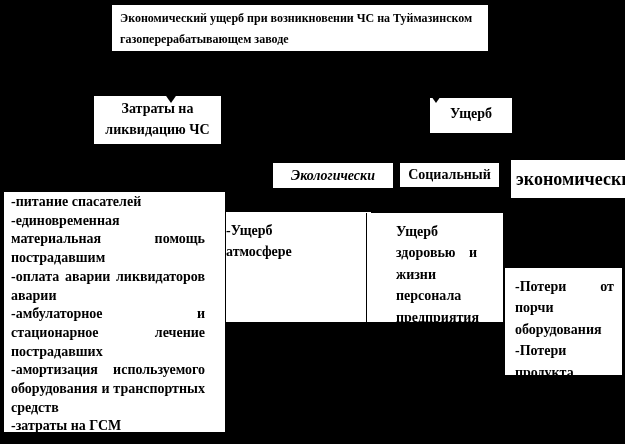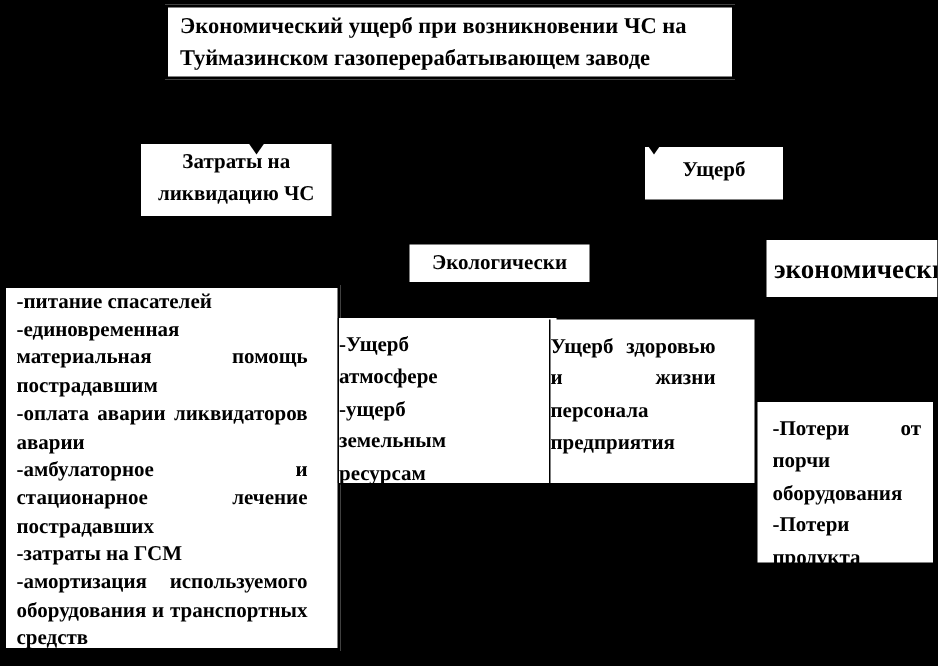--- a/index.html
+++ b/index.html
@@ -5,42 +5,42 @@
   html,body{margin:0;padding:0;background:#000;}
   .canvas{
     position:relative;width:625px;height:444px;background:#000000;
     font-family:"Liberation Serif","DejaVu Serif",serif;
     font-weight:bold;color:#000;overflow:hidden;
   }
   .box{position:absolute;background:#ffffff;box-sizing:border-box;}
   .centered{text-align:center;margin-left:28px;}
 
   .title-box{left:110px;top:3px;width:380px;height:50px;border:2px solid #000;
-    padding:3px 8px;font-size:15px;line-height:21px;}
+    padding:3px 8px;font-size:12px;line-height:21px;}
   .branch-costs{left:66px;top:96px;width:127px;height:48px;
     padding-top:2px;font-size:14px;line-height:21px;}
-  .branch-damage{left:402px;top:98px;width:92px;height:35px;
+  .branch-damage{left:402px;top:98px;width:82px;height:35px;
     padding-top:5px;font-size:14px;line-height:22px;}
 
   .arrow-down{position:absolute;width:0;height:0;z-index:3;
     border-left:7px solid transparent;border-right:7px solid transparent;
     border-top:10px solid #000;}
   .arrow-costs{left:164px;top:93px;}
   .arrow-damage{left:429px;top:93px;}
 
-  .cat-eco{left:245px;top:163px;width:120px;height:25px;font-size:14px;line-height:25px;}
+  .cat-eco{left:245px;top:163px;width:120px;height:25px;font-size:14px;line-height:25px;font-style:italic;}
   .cat-soc{left:372px;top:163px;width:99px;height:24px;font-size:14px;line-height:24px;}
   .cat-econ{left:483px;top:160px;width:136px;height:38px;font-size:18px;line-height:38px;}
 
   .liq-box{left:2px;top:190px;width:225px;height:244px;border:2px solid #000;
     padding:1px 20px 1px 7px;font-size:14px;line-height:18.7px;}
   .eco-box{left:225px;top:212px;width:146px;height:110px;border-left:1px solid #000;
     padding:8px 48px 4px 0;font-size:14px;line-height:21.4px;}
   .soc-box{left:366px;top:213px;width:137px;height:109px;border-left:1px solid #000;
-    padding:8px 26px 4px 0;font-size:14px;line-height:21.4px;}
+    padding:8px 26px 4px 29px;font-size:14px;line-height:21.4px;}
   .econ-box{left:505px;top:228px;width:117px;height:107px;
     padding:8px 8px 4px 10px;font-size:14px;line-height:21.4px;margin-top:40px;}
 
   .li-item{text-align:justify;text-justify:inter-word;}
 </style>
 </head>
 <body>
 
 <div class="canvas">
 
@@ -55,36 +55,38 @@
     <span>Затраты на ликвидацию ЧС</span>
   </div>
 
   <div class="box branch-damage centered">
     <span>Ущерб</span>
   </div>
 
   <div class="box cat-eco centered">
     <span>Экологически</span>
   </div>
+  <div class="box cat-soc centered">
+    <span>Социальный</span>
+  </div>
   <div class="box cat-econ centered">
     <span>экономический</span>
   </div>
 
   <div class="box liq-box">
     <div class="li-item">-питание спасателей</div>
     <div class="li-item">-единовременная материальная помощь пострадавшим</div>
     <div class="li-item">-оплата аварии ликвидаторов аварии</div>
     <div class="li-item">-амбулаторное и стационарное лечение пострадавших</div>
+    <div class="li-item">-амортизация используемого оборудования и транспортных средств</div>
     <div class="li-item">-затраты на ГСМ</div>
-    <div class="li-item">-амортизация используемого оборудования и транспортных средств</div>
   </div>
 
   <div class="box eco-box">
     <div class="li-item">-Ущерб атмосфере</div>
-    <div class="li-item">-ущерб земельным ресурсам</div>
   </div>
 
   <div class="box soc-box">
     <div class="li-item">Ущерб здоровью и жизни персонала предприятия</div>
   </div>
 
   <div class="box econ-box">
     <div class="li-item">-Потери от порчи оборудования</div>
     <div class="li-item">-Потери продукта</div>
   </div>

